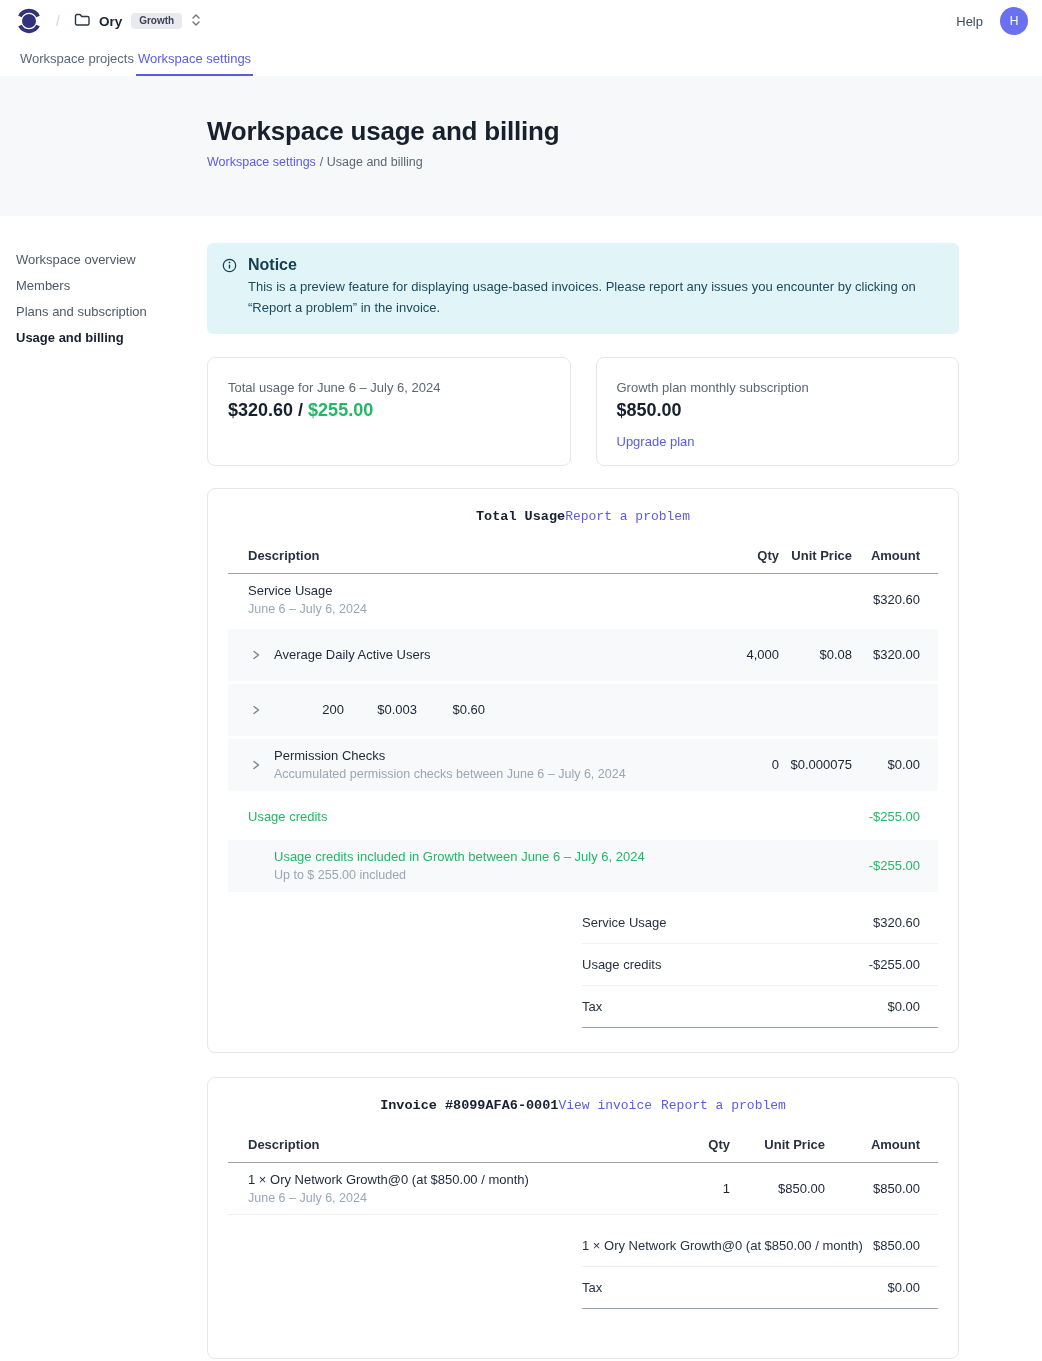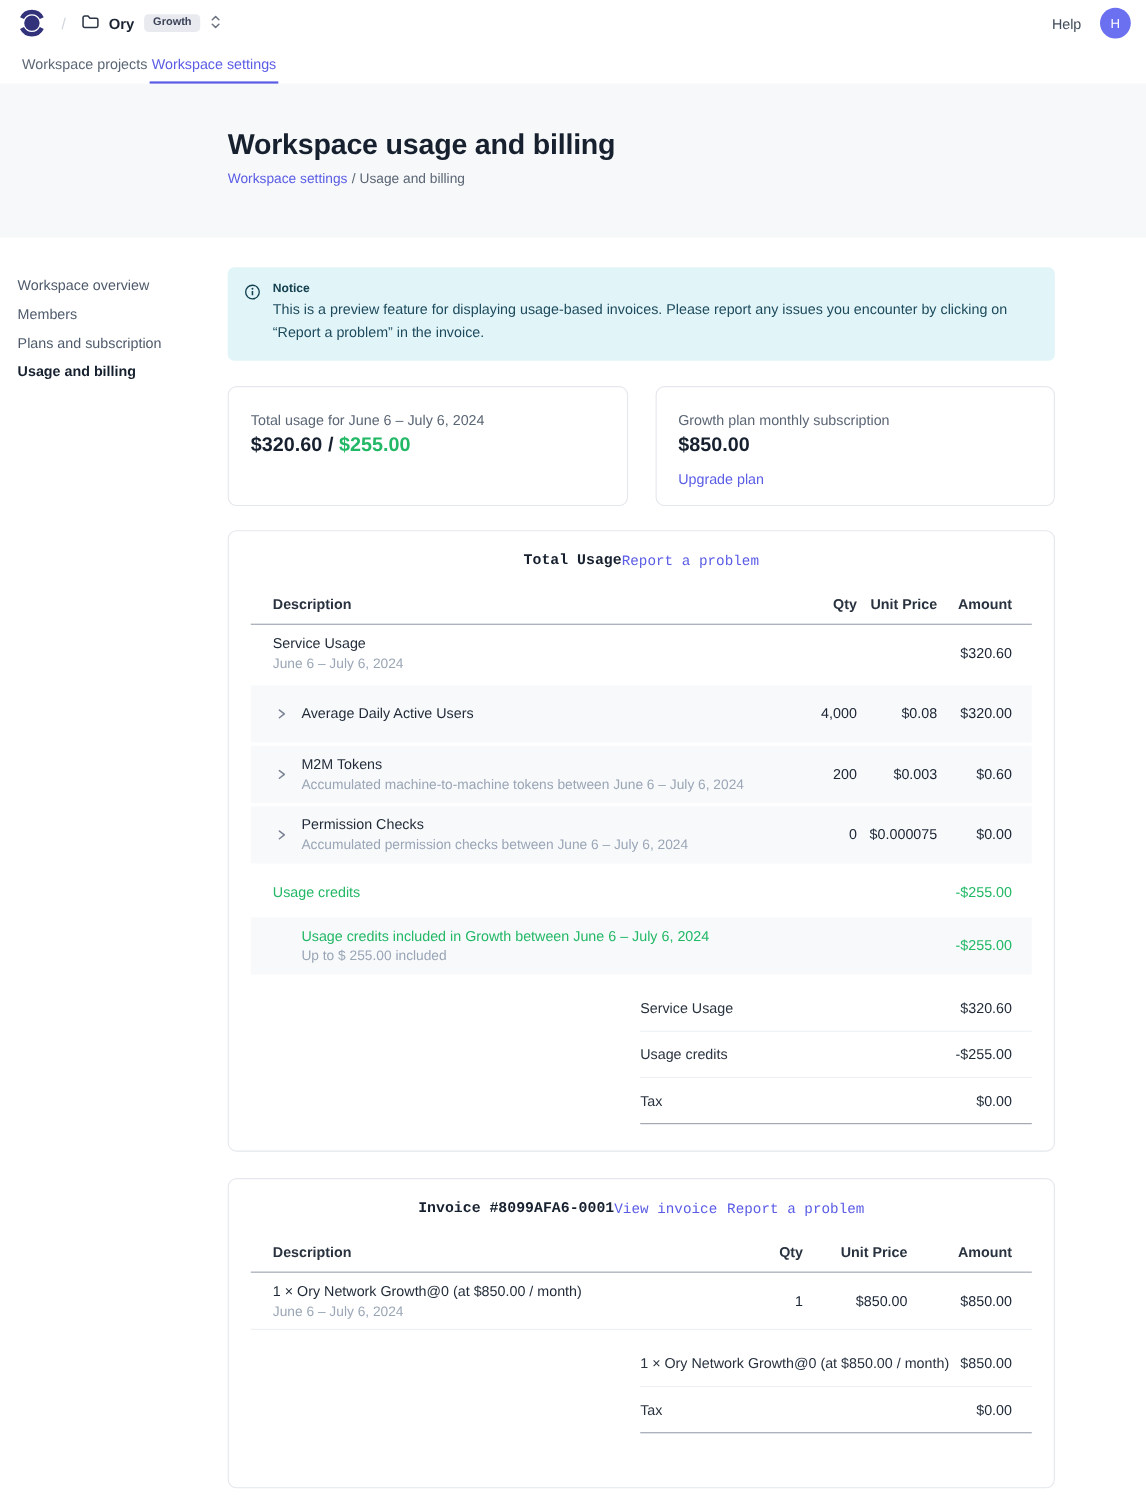--- a/index.html
+++ b/index.html
@@ -37,21 +37,21 @@
   
   .layout { display:flex; align-items:flex-start; }
   .sidebar { width:207px; flex:none; padding:30px 0 0 16px; }
   .side-item { font-size:13px; line-height:13px; color:#4e5a6b; padding:6.5px 0; cursor:pointer; }
   .side-item.active { color:#16202e; font-weight:700; }
   .main { width:752px; flex:none; padding-bottom:18px; }
 
   
   .notice { margin-top:27px; background:#e1f5f9; border-radius:6px; padding:13px 16px 15px 15px; display:flex; gap:11px; }
   .notice-icon { flex:none; margin-top:2px; }
-  .notice-title { font-size:11px; font-weight:700; color:#14404f; }
+  .notice-title { font-size:16px; font-weight:700; color:#14404f; }
   .notice-body { font-size:13px; line-height:1.6; color:#1d4a5c; margin-top:3px; }
 
   
   .cards-row { display:flex; gap:25px; margin-top:23px; }
   .scard { flex:1; border:1px solid #e4e7ec; border-radius:8px; padding:22px 20px; height:109px; }
   .scard-label { font-size:13px; color:#5b6675; }
   .scard-amount { margin-top:5px; font-size:18px; font-weight:600; color:#16202e; }
   .scard-amount .credit { color:#22b866; }
   .upgrade { display:inline-block; margin-top:13px; font-size:13px; color:#5a5ce5; cursor:pointer; }
 
@@ -207,24 +207,20 @@
           <div class="c-unit">$0.08</div>
           <div class="c-amt">$320.00</div>
         </div>
 
         <div class="trow sub">
           <span class="chev">
             <svg width="10" height="10" viewBox="0 0 10 10">
                 <path d="M3 1.5 L7.5 5 L3 8.5" fill="none" stroke="#7a8494" stroke-width="1.4" stroke-linecap="round" stroke-linejoin="round"></path>
               </svg>
           </span>
-          <div class="c-desc">
-            <div class="t1">M2M Tokens</div>
-            <div class="t2">Accumulated machine-to-machine tokens between June 6 – July 6, 2024</div>
-          </div>
           <div class="c-qty">200</div>
           <div class="c-unit">$0.003</div>
           <div class="c-amt">$0.60</div>
         </div>
 
         <div class="trow sub">
           <span class="chev">
             <svg width="10" height="10" viewBox="0 0 10 10">
                 <path d="M3 1.5 L7.5 5 L3 8.5" fill="none" stroke="#7a8494" stroke-width="1.4" stroke-linecap="round" stroke-linejoin="round"></path>
               </svg>

